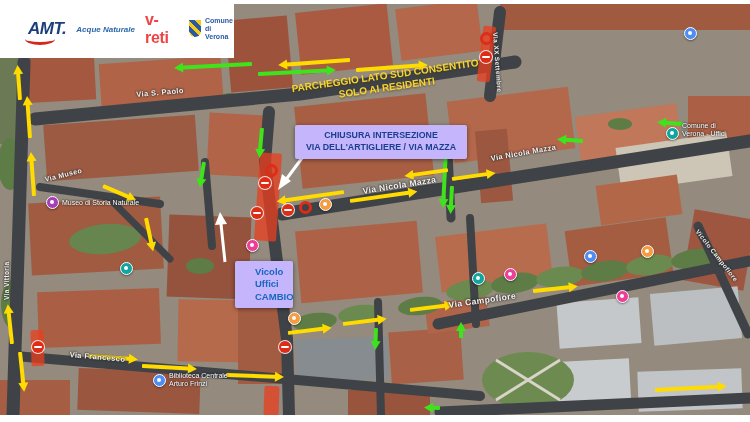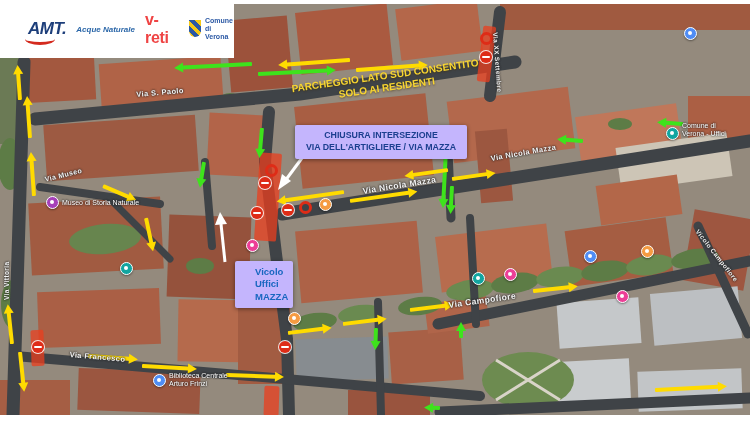--- a/index.html
+++ b/index.html
@@ -344,21 +344,21 @@
     <polygon points="8,0 3,13 15,12" fill="#ffffff"></polygon>
   </svg>
 
   <div class="wbox closurebox">
     <div>CHIUSURA INTERSEZIONE</div>
     <div>VIA DELL'ARTIGLIERE / VIA MAZZA</div>
   </div>
   <div class="wbox vicolobox">
     <div>Vicolo</div>
     <div>Uffici</div>
-    <div>MAZZA</div>
+    <div>CAMBIO</div>
   </div>
 
   <div class="logobar">
     <span class="amt">AMT.</span>
     <span class="acque">Acque Naturale</span>
     <span class="vreti">v-reti</span>
     <span class="comune">
       <span class="shield"></span>
       <span class="comunetext">
         <div>Comune</div>

